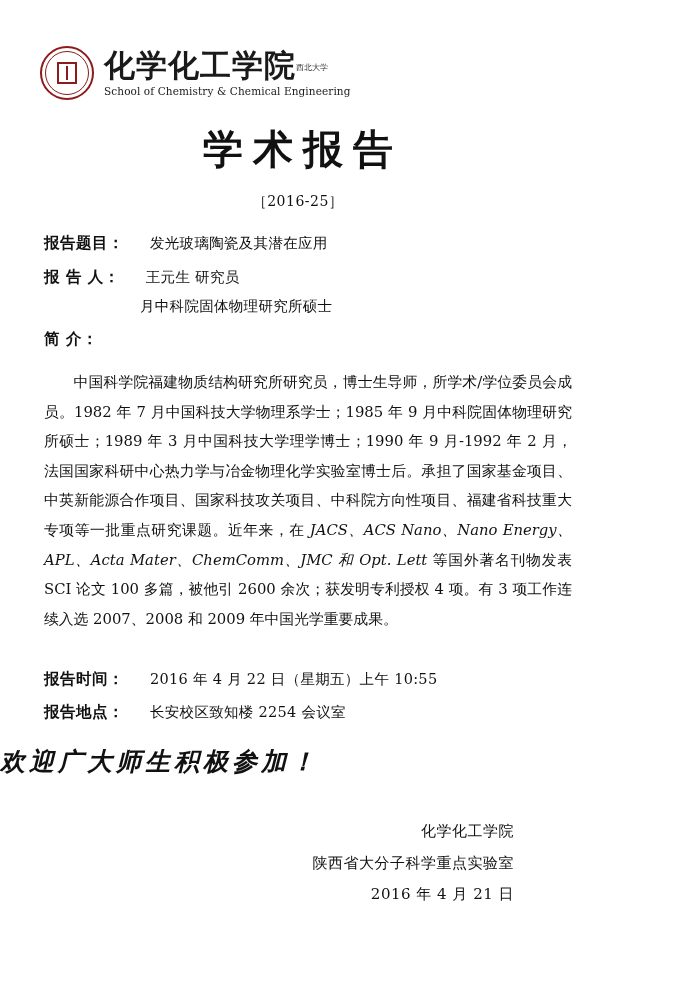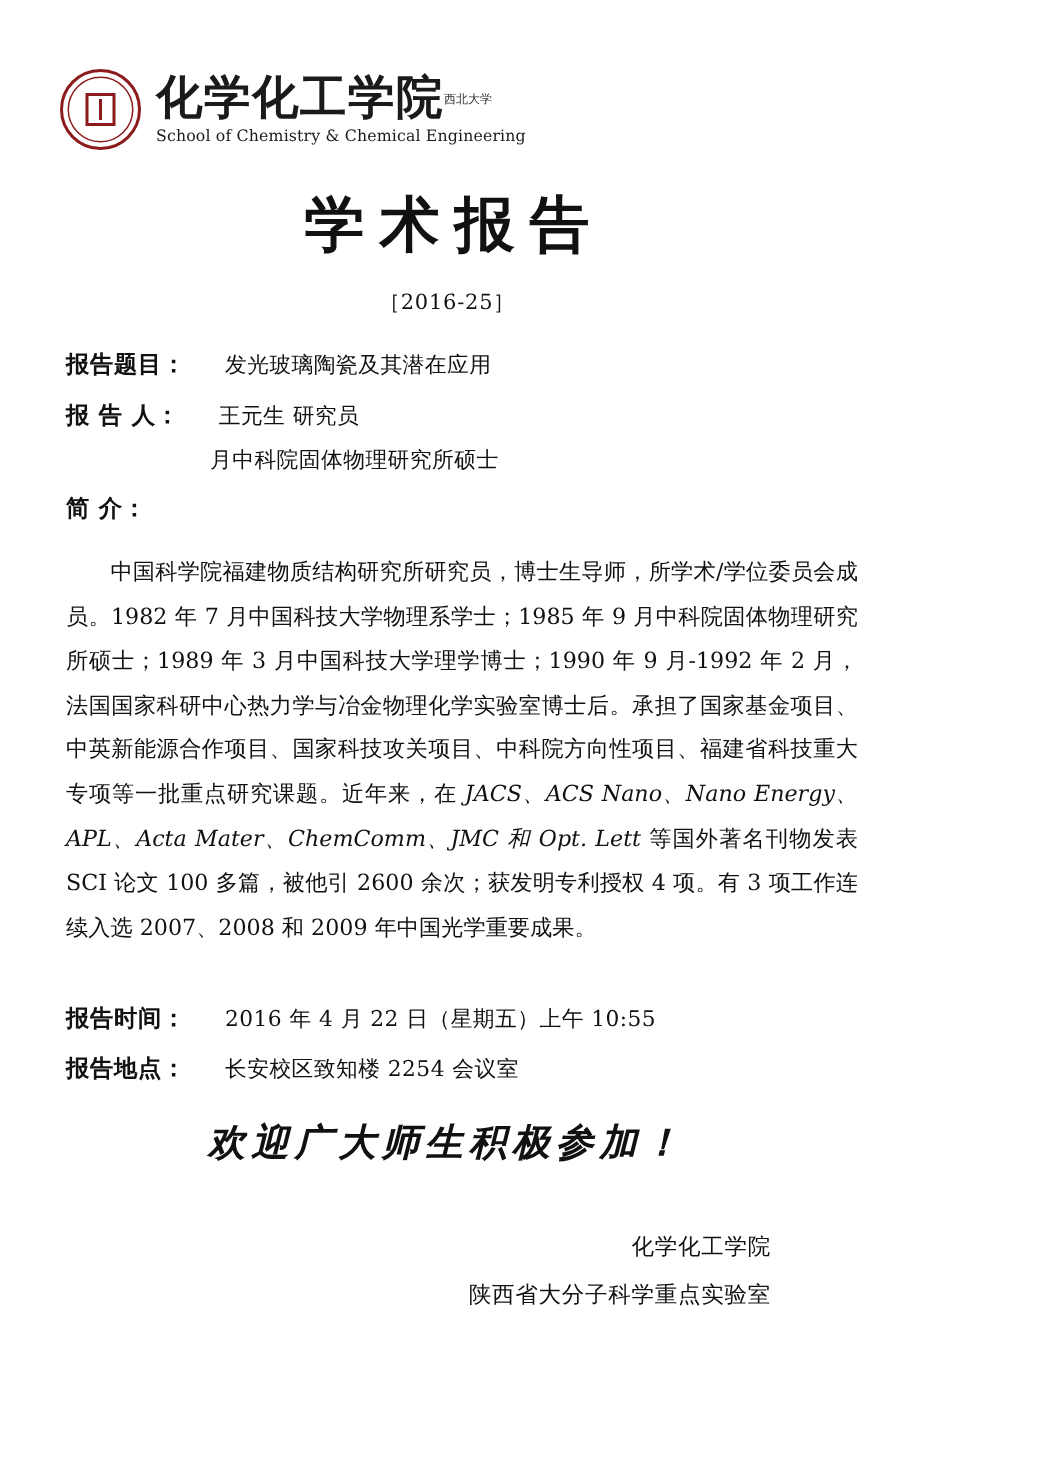--- a/index.html
+++ b/index.html
@@ -161,21 +161,21 @@
   
   .meta {
     padding: 36px 48px 0 44px;
   }
   .meta .field-row {
     margin-bottom: 12px;
   }
 
   
   .welcome {
-    text-align: center;
+    text-align: left;
     font-size: 25px;
     font-weight: bold;
     letter-spacing: 4px;
     margin-top: 22px;
     font-family: "DejaVu Serif", "Liberation Serif", serif;
     font-style: italic;
   }
 
   
   .signature {
@@ -239,15 +239,16 @@
       <span class="field-label">报告地点：</span>
       <span class="field-value">长安校区致知楼 2254 会议室</span>
     </div>
   </div>
 
   <div class="welcome">欢迎广大师生积极参加！</div>
 
   <div class="signature">
     <div>化学化工学院</div>
     <div>陕西省大分子科学重点实验室</div>
+    <div>2016 年 4 月 21 日</div>
   </div>
 
 </div>
 
 </body></html>

